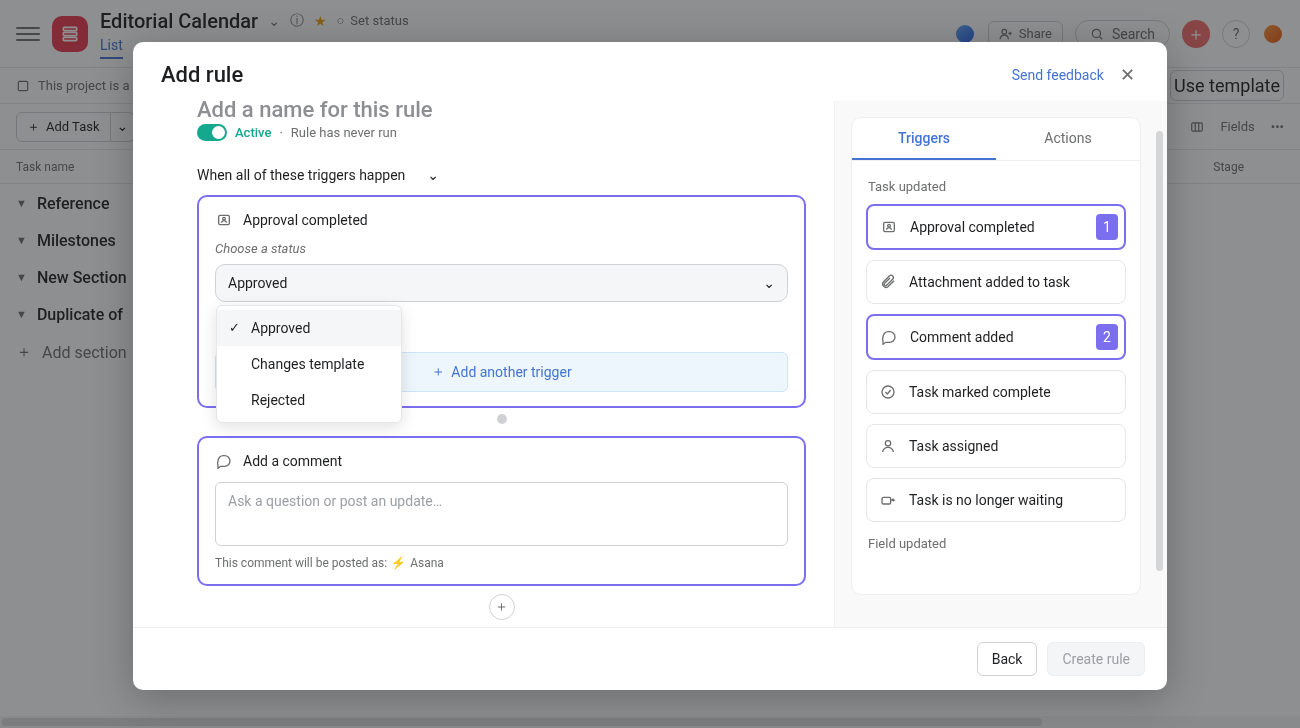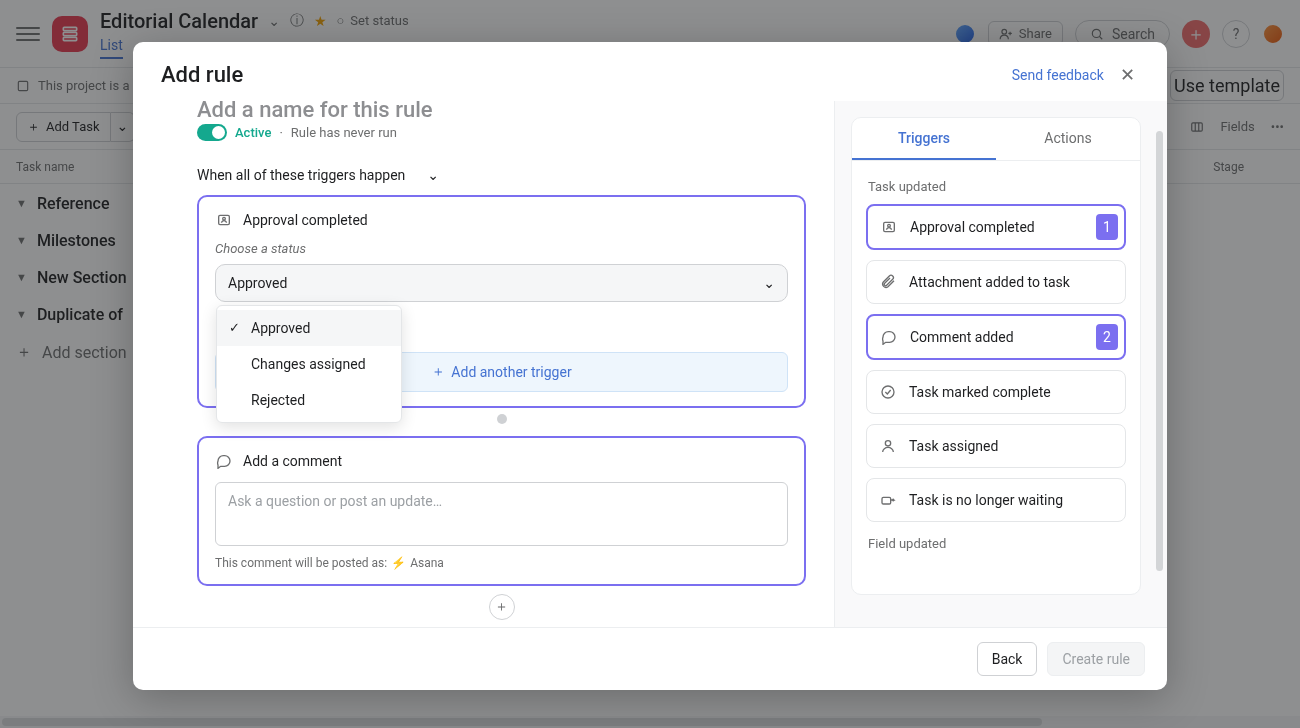--- a/index.html
+++ b/index.html
@@ -366,21 +366,21 @@
             </span>
             <span>Approval completed</span>
           </div>
           <div class="choose-label">Choose a status</div>
           <div class="select-box">
             <span>Approved</span>
             <span>⌄</span>
 
             <div class="dropdown-menu">
               <div class="dd-item sel">Approved</div>
-              <div class="dd-item">Changes assigned</div>
+              <div class="dd-item">Changes template</div>
               <div class="dd-item">Rejected</div>
             </div>
           </div>
 
           <div class="add-trigger-box">
             <span>＋</span>
             <span>Add another trigger</span>
           </div>
         </div>
 

